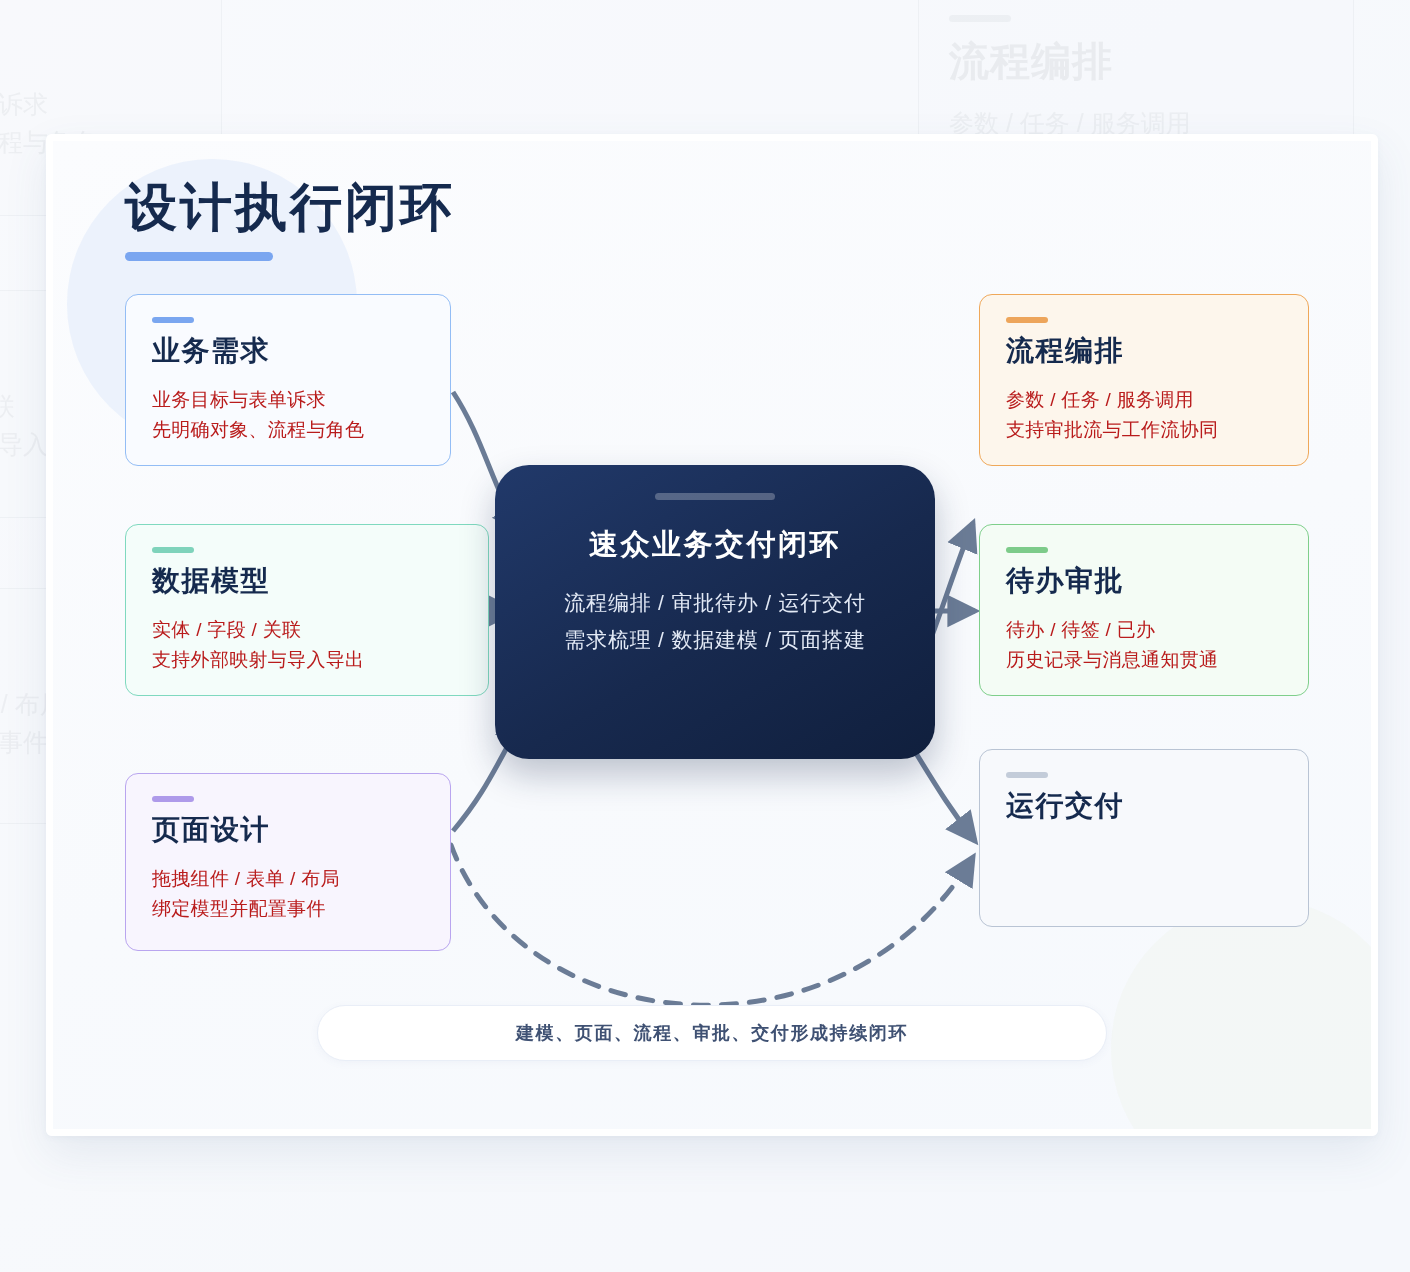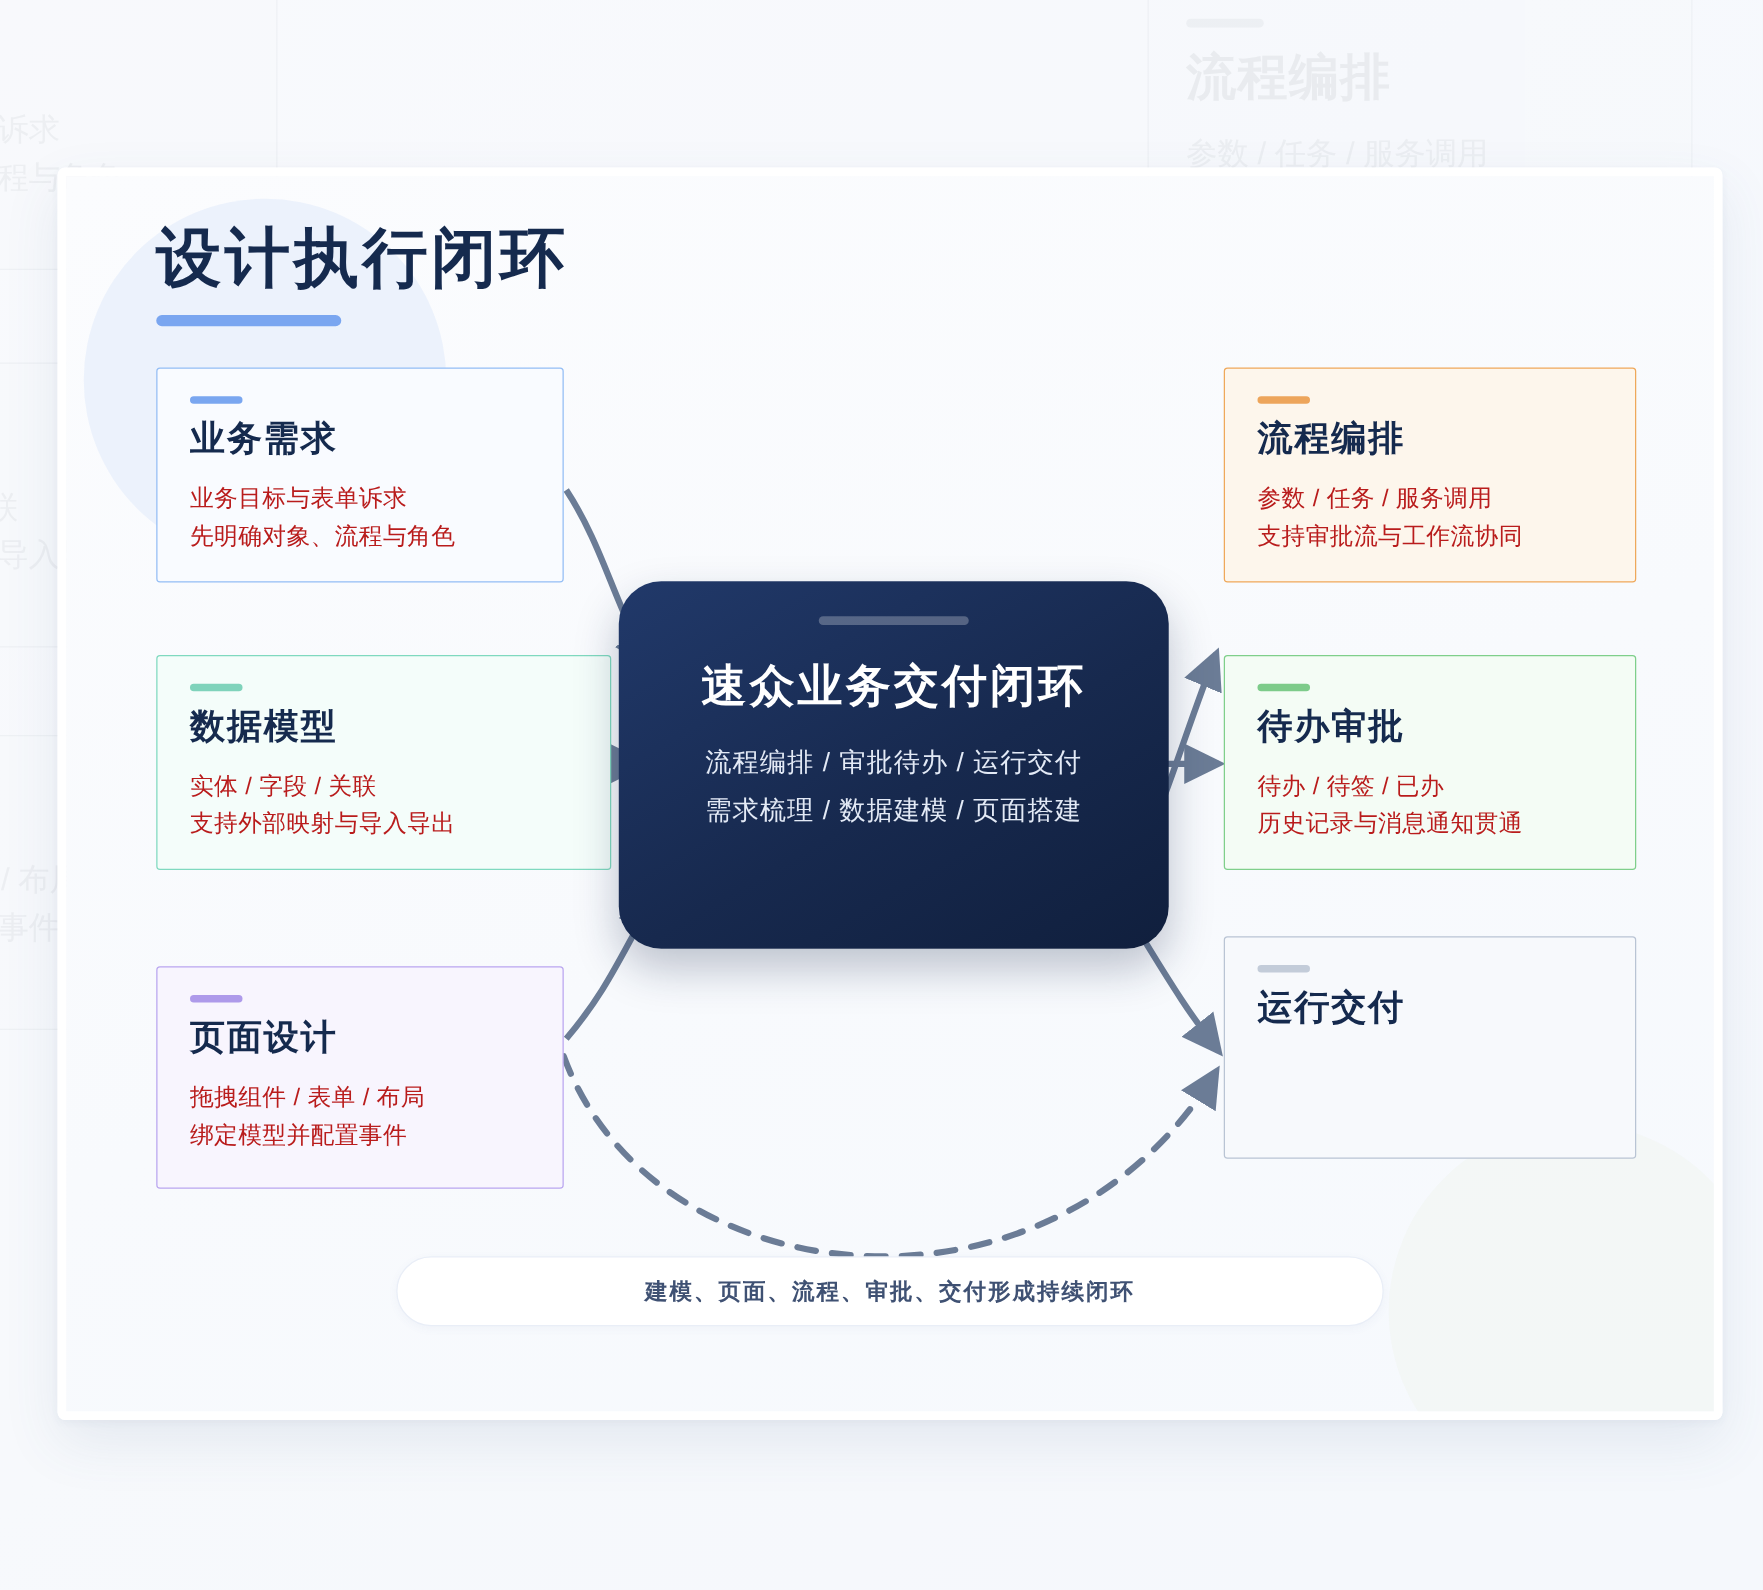--- a/index.html
+++ b/index.html
@@ -133,21 +133,21 @@
     width: 1332px;
     height: 1002px;
     pointer-events: none;
   }
 
   
   .card {
     position: absolute;
     border-width: 1.8px;
     border-style: solid;
-    border-radius: 3px;
+    border-radius: 13px;
     padding: 22px 40px 24px 26px;
   }
   .card-bar {
     width: 42px;
     height: 6px;
     border-radius: 3px;
     margin-bottom: 11px;
   }
   .card-title {
     font-size: 28px;
@@ -207,21 +207,21 @@
     position: absolute;
     top: 28px;
     left: 50%;
     transform: translateX(-50%);
     width: 120px;
     height: 7px;
     border-radius: 4px;
     background: rgba(255,255,255,0.26);
   }
   .hub-title {
-    font-size: 36px;
+    font-size: 29px;
     font-weight: 700;
     color: #ffffff;
     letter-spacing: 2.5px;
     line-height: 1.2;
   }
   .hub-lines {
     margin-top: 22px;
     text-align: center;
     font-size: 21px;
     line-height: 1.78;

